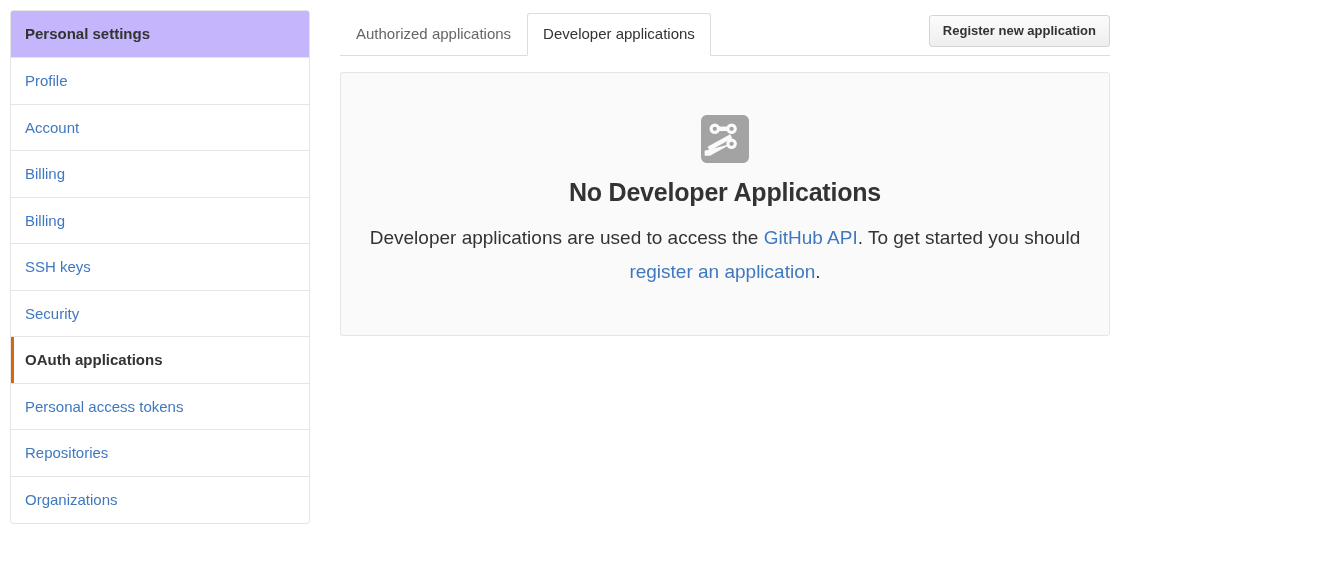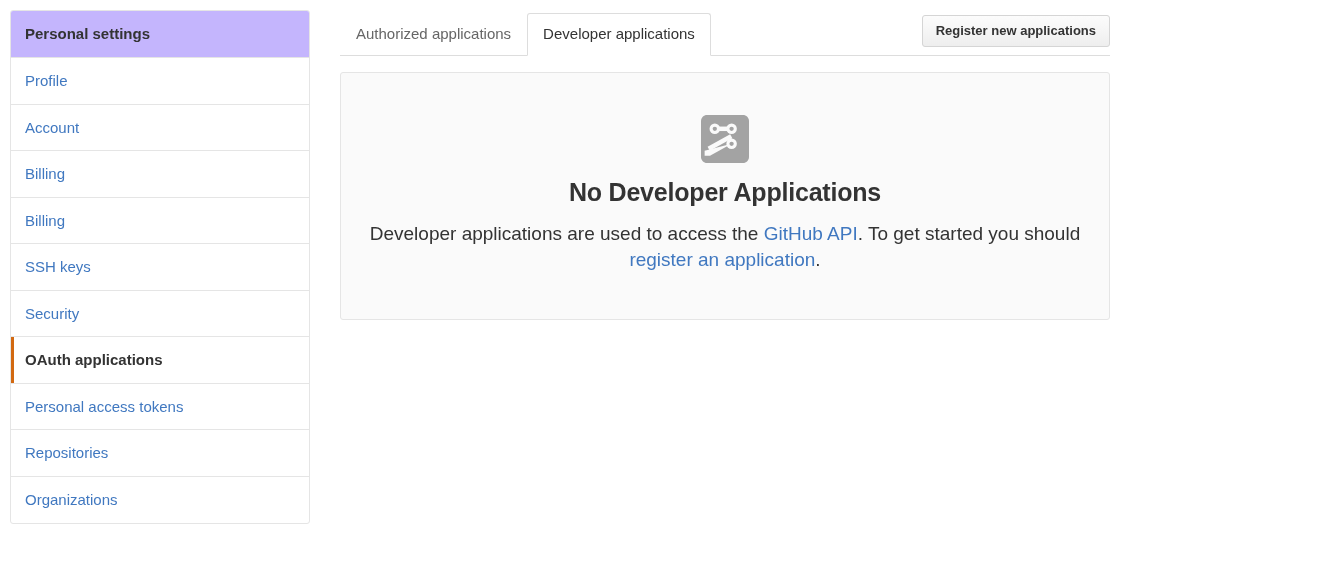--- a/index.html
+++ b/index.html
@@ -153,21 +153,21 @@
     font-size: 25px;
     font-weight: bold;
     color: #333333;
     margin: 0 0 14px 0;
     line-height: 30px;
     letter-spacing: -0.2px;
   }
   .blank-text {
     font-size: 19px;
     color: #333333;
-    line-height: 26px;
+    line-height: 34px;
     margin: 0 auto;
     max-width: 820px;
   }
   .blank-text a {
     color: #4078c0;
     text-decoration: none;
     cursor: pointer;
   }
 </style>
 </head>
@@ -191,21 +191,21 @@
       </div>
   </div>
 
   <div class="content">
 
     <div class="tabnav">
       <div class="tabs" id="tabs-container">
           <div class="tab">Authorized applications</div>
           <div class="tab active">Developer applications</div>
         </div>
-      <button class="btn-register">Register new applications</button>
+      <button class="btn-register">Register new application</button>
     </div>
 
     <div class="blankslate">
       <span class="blank-icon">
         <svg width="48" height="48" viewBox="0 0 16 16" aria-hidden="true">
           <path fill="#a3a3a3" fill-rule="evenodd" d="M14 0H2C0.9 0 0 0.9 0 2v12c0 1.1 0.9 2 2 2h12c1.1 0 2-0.9 2-2V2c0-1.1-0.9-2-2-2z"></path>
           <path fill="#fafafa" fill-rule="evenodd" d="M5 3.5a1.75 1.75 0 0 0-0.75 3.33V7.5h-1.5v1.25h1.5v0.67A1.75 1.75 0 1 0 6.75 9.42V8.75h2.5V7.5h-2.5V6.83A1.75 1.75 0 0 0 5 3.5z" opacity="0"></path>
           <circle cx="4.6" cy="4.6" r="1.75" fill="#fafafa"></circle>
           <circle cx="10.2" cy="4.6" r="1.75" fill="#fafafa"></circle>
           <rect x="4.6" y="3.85" width="5.6" height="1.5" fill="#fafafa"></rect>

